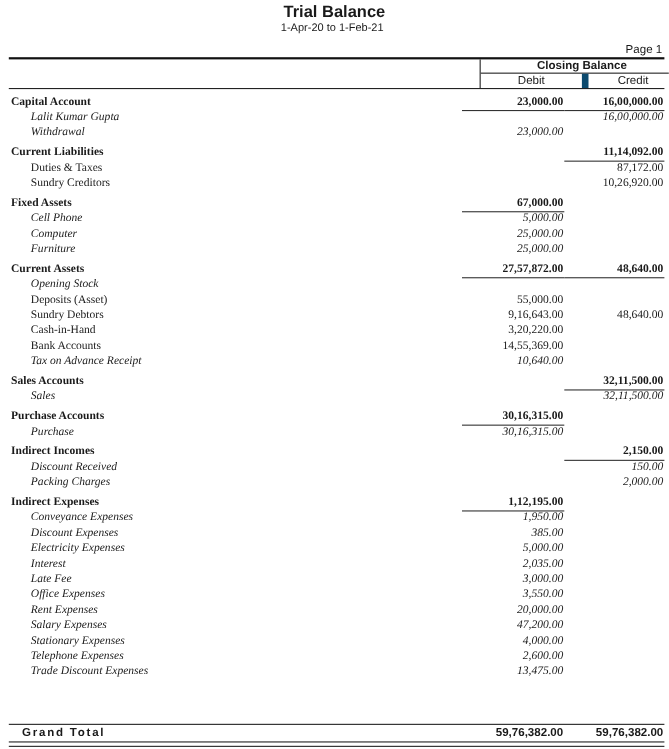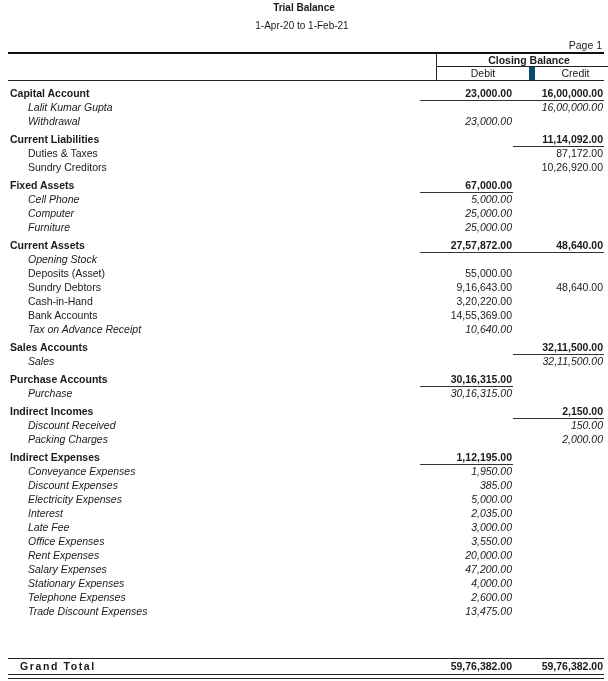--- a/index.html
+++ b/index.html
@@ -1,31 +1,31 @@
 <!DOCTYPE html>
 <html><head>
 <meta charset="utf-8">
 <style>
   html, body { margin: 0; padding: 0; background: #ffffff; }
   body {
     width: 608px; height: 681px; overflow: hidden; position: relative;
     font-family: "Liberation Sans", sans-serif; color: #1a1a1a;
   }
-  .title { position: absolute; top: 2px; left: 0; width: 608px; text-align: center; font-size: 10px; font-weight: bold; }
+  .title { position: absolute; top: 2px; left: 0; width: 608px; text-align: center; font-size: 15px; font-weight: bold; }
   .subtitle { position: absolute; top: 20px; left: 0; width: 604px; text-align: center; font-size: 10px; }
   .page-no { position: absolute; top: 39px; right: 6px; font-size: 10.5px; }
   .rule-top { position: absolute; top: 52px; left: 8px; width: 596px; height: 2px; background: #111; }
   .head-box { position: absolute; top: 54px; left: 436px; width: 184px; height: 26px; border-left: 1px solid #222; }
   .head-closing { position: absolute; top: 0; left: 0; width: 184px; height: 12px; text-align: center; font-size: 10.5px; font-weight: bold; border-bottom: 1px solid #222; line-height: 12px; }
   .head-debit { position: absolute; top: 13px; left: 0; width: 92px; height: 13px; text-align: center; font-size: 10.5px; border-right: 6px solid #0c4a6e; line-height: 13px; }
   .head-credit { position: absolute; top: 13px; left: 93px; width: 91px; height: 13px; text-align: center; font-size: 10.5px; line-height: 13px; }
   .rule-head-bottom { position: absolute; top: 80px; left: 8px; width: 596px; height: 1px; background: #222; }
 
   .rows { position: absolute; top: 86px; left: 0; width: 608px; }
-  .grp { margin-bottom: 4px; }
+  .grp { margin-bottom: 4px; font-family: Liberation Serif, serif; }
   .row { position: relative; height: 14px; font-size: 10.5px; line-height: 14px; }
   .row .lbl { position: absolute; left: 10px; }
   .row.sub .lbl { left: 28px; }
   .row.grp-head .lbl { font-weight: bold; }
   .row .dr { position: absolute; right: 96px; text-align: left; }
   .row .cr { position: absolute; right: 5px; text-align: right; }
   .row.grp-head .dr, .row.grp-head .cr { font-weight: bold; }
   .ul-dr { position: absolute; left: 420px; width: 93px; bottom: -1px; height: 1px; background: #333; }
   .ul-cr { position: absolute; left: 513px; width: 91px; bottom: -1px; height: 1px; background: #333; }
   .it { font-style: italic; }

